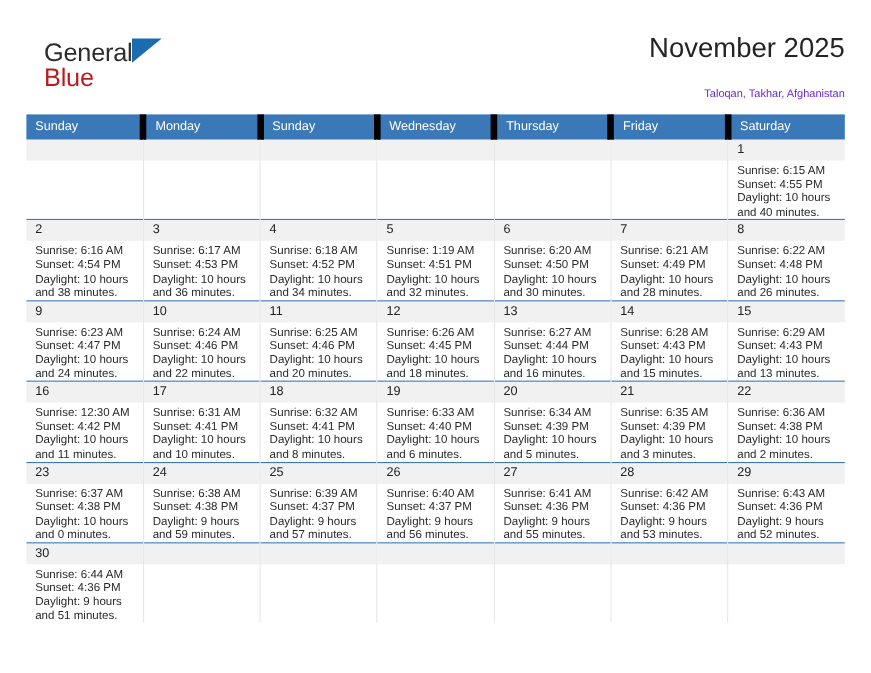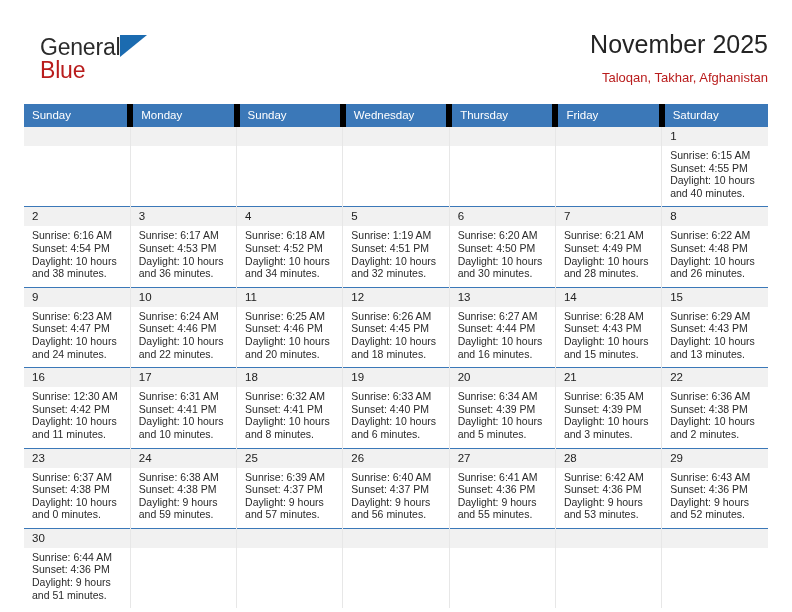--- a/index.html
+++ b/index.html
@@ -69,24 +69,24 @@
     text-align: right;
   }
   .cal-title {
     font-size: 25px;
     line-height: 36px;
     color: #242424;
     font-weight: normal;
     white-space: nowrap;
   }
   .cal-subtitle {
-    font-size: 13px;
+    font-size: 10px;
     line-height: 22px;
-    margin-top: 5px;
-    color: #b91c1c;
+    margin-top: 13px;
+    color: #6d28d9;
     white-space: nowrap;
   }
 
   
   .calendar {
     position: absolute;
     left: 24px;
     top: 104px;
     width: 744px;
     border-collapse: collapse;
@@ -123,21 +123,21 @@
     font-size: 11.5px;
     line-height: 15px;
     color: #222222;
     padding: 2px 0 2px 8px;
     height: 15px;
   }
   .daynum.empty {
     color: transparent;
   }
   .details {
-    padding: 3px 6px 7px 8px;
+    padding: 3px 6px 0 8px;
     font-size: 10.5px;
     line-height: 12.6px;
     color: #2a2a2a;
   }
   .details div {
     white-space: nowrap;
   }
 </style>
 </head>
 <body>

